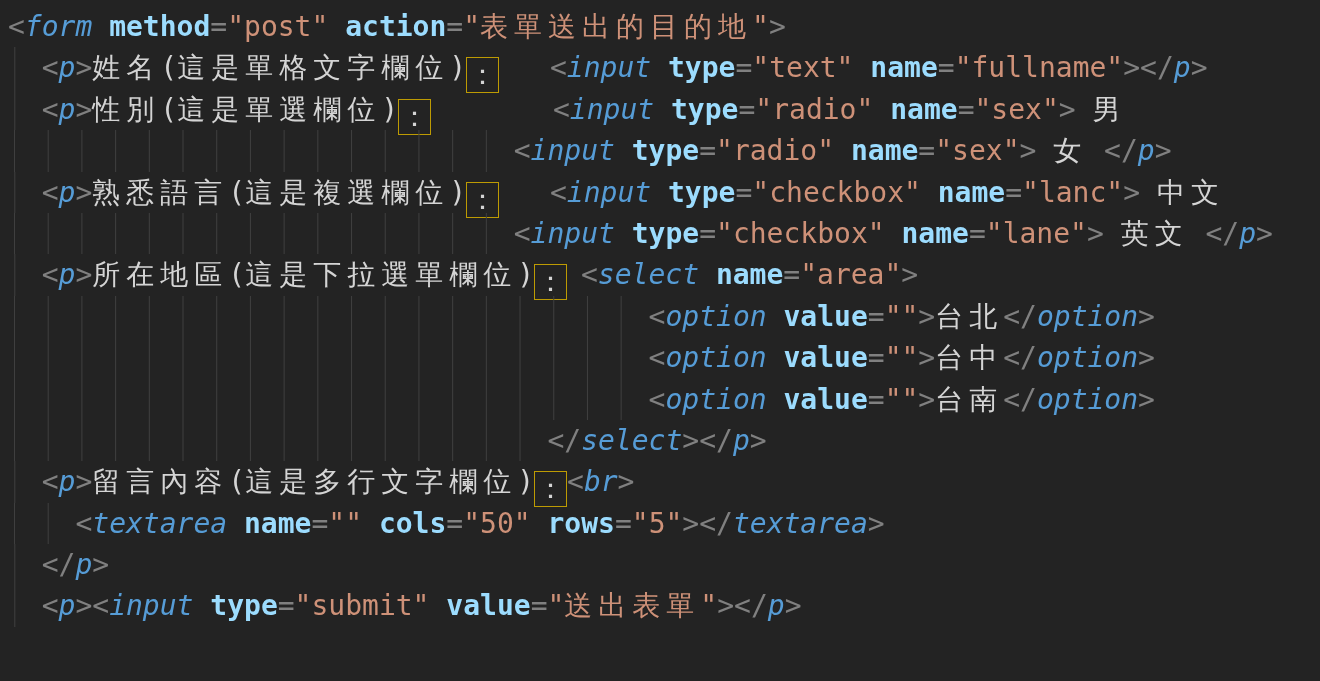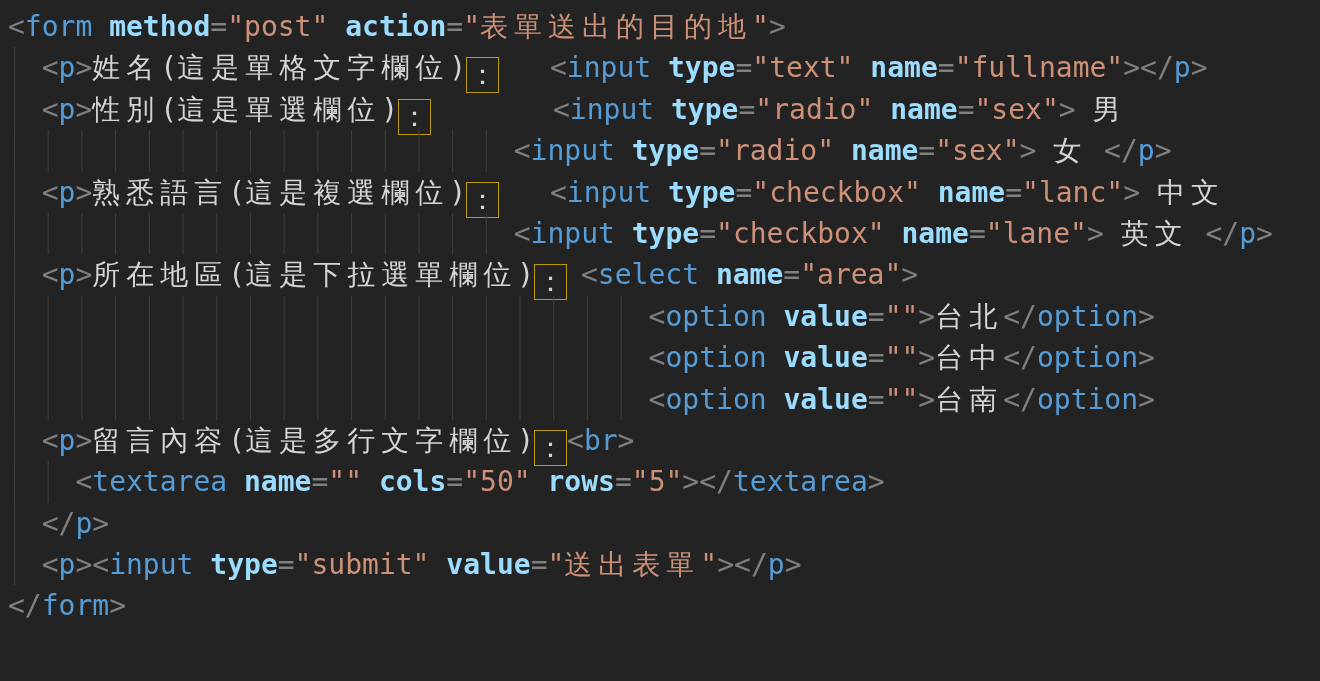--- a/index.html
+++ b/index.html
@@ -48,21 +48,21 @@
     padding-left: 8px;
     white-space: pre;
   }
   .part2 {
     position: absolute;
     top: 0;
     padding-left: 0;
     white-space: pre;
   }
   .tk-p  { color: var(--punctuation); }
-  .tk-t  { color: var(--tag); }
+  .tk-t  { color: var(--tag); font-style: italic; }
   .tk-a  { color: var(--attribute); font-weight: bold; }
   .tk-s  { color: var(--string); }
   .tk-x  { color: var(--text); }
   .tk-c  { color: var(--text); letter-spacing: 6px; }
   .tk-sc { color: var(--string); letter-spacing: 6px; text-align: right; }
   .unicode-box {
     display: inline-block;
     width: 33px; height: 36px;
     line-height: 33px;
     text-align: center;
@@ -78,18 +78,18 @@
     <div class="row"><div class="guides" style="width: 0ch;"></div><span class="code"><span class="tk-p">&lt;</span><span class="tk-t">form</span><span class="tk-x"> </span><span class="tk-a">method</span><span class="tk-p">=</span><span class="tk-s">"post"</span><span class="tk-x"> </span><span class="tk-a">action</span><span class="tk-p">=</span><span class="tk-s">"</span><span class="tk-sc">表單送出的目的地</span><span class="tk-s">"</span><span class="tk-p">&gt;</span></span></div>
     <div class="row"><div class="guides" style="width: 2ch;"></div><span class="code">  <span class="tk-p">&lt;</span><span class="tk-t">p</span><span class="tk-p">&gt;</span><span class="tk-c">姓名</span><span class="tk-x">(</span><span class="tk-c">這是單格文字欄位</span><span class="tk-x">)</span><span class="unicode-box">：</span></span><span class="code part2" style="left: 550px;"><span class="tk-p">&lt;</span><span class="tk-t">input</span><span class="tk-x"> </span><span class="tk-a">type</span><span class="tk-p">=</span><span class="tk-s">"text"</span><span class="tk-x"> </span><span class="tk-a">name</span><span class="tk-p">=</span><span class="tk-s">"fullname"</span><span class="tk-p">&gt;&lt;/</span><span class="tk-t">p</span><span class="tk-p">&gt;</span></span></div>
     <div class="row"><div class="guides" style="width: 2ch;"></div><span class="code">  <span class="tk-p">&lt;</span><span class="tk-t">p</span><span class="tk-p">&gt;</span><span class="tk-c">性別</span><span class="tk-x">(</span><span class="tk-c">這是單選欄位</span><span class="tk-x">)</span><span class="unicode-box">：</span></span><span class="code part2" style="left: 553px;"><span class="tk-p">&lt;</span><span class="tk-t">input</span><span class="tk-x"> </span><span class="tk-a">type</span><span class="tk-p">=</span><span class="tk-s">"radio"</span><span class="tk-x"> </span><span class="tk-a">name</span><span class="tk-p">=</span><span class="tk-s">"sex"</span><span class="tk-p">&gt;</span><span class="tk-x"> </span><span class="tk-c">男</span></span></div>
     <div class="row"><div class="guides" style="width: 30ch;"></div><span class="code">                              <span class="tk-p">&lt;</span><span class="tk-t">input</span><span class="tk-x"> </span><span class="tk-a">type</span><span class="tk-p">=</span><span class="tk-s">"radio"</span><span class="tk-x"> </span><span class="tk-a">name</span><span class="tk-p">=</span><span class="tk-s">"sex"</span><span class="tk-p">&gt;</span><span class="tk-x"> </span><span class="tk-c">女</span><span class="tk-x"> </span><span class="tk-p">&lt;/</span><span class="tk-t">p</span><span class="tk-p">&gt;</span></span></div>
     <div class="row"><div class="guides" style="width: 2ch;"></div><span class="code">  <span class="tk-p">&lt;</span><span class="tk-t">p</span><span class="tk-p">&gt;</span><span class="tk-c">熟悉語言</span><span class="tk-x">(</span><span class="tk-c">這是複選欄位</span><span class="tk-x">)</span><span class="unicode-box">：</span></span><span class="code part2" style="left: 550px;"><span class="tk-p">&lt;</span><span class="tk-t">input</span><span class="tk-x"> </span><span class="tk-a">type</span><span class="tk-p">=</span><span class="tk-s">"checkbox"</span><span class="tk-x"> </span><span class="tk-a">name</span><span class="tk-p">=</span><span class="tk-s">"lanc"</span><span class="tk-p">&gt;</span><span class="tk-x"> </span><span class="tk-c">中文</span></span></div>
     <div class="row"><div class="guides" style="width: 30ch;"></div><span class="code">                              <span class="tk-p">&lt;</span><span class="tk-t">input</span><span class="tk-x"> </span><span class="tk-a">type</span><span class="tk-p">=</span><span class="tk-s">"checkbox"</span><span class="tk-x"> </span><span class="tk-a">name</span><span class="tk-p">=</span><span class="tk-s">"lane"</span><span class="tk-p">&gt;</span><span class="tk-x"> </span><span class="tk-c">英文</span><span class="tk-x"> </span><span class="tk-p">&lt;/</span><span class="tk-t">p</span><span class="tk-p">&gt;</span></span></div>
     <div class="row"><div class="guides" style="width: 2ch;"></div><span class="code">  <span class="tk-p">&lt;</span><span class="tk-t">p</span><span class="tk-p">&gt;</span><span class="tk-c">所在地區</span><span class="tk-x">(</span><span class="tk-c">這是下拉選單欄位</span><span class="tk-x">)</span><span class="unicode-box">：</span></span><span class="code part2" style="left: 581px;"><span class="tk-p">&lt;</span><span class="tk-t">select</span><span class="tk-x"> </span><span class="tk-a">name</span><span class="tk-p">=</span><span class="tk-s">"area"</span><span class="tk-p">&gt;</span></span></div>
     <div class="row"><div class="guides" style="width: 38ch;"></div><span class="code">                                      <span class="tk-p">&lt;</span><span class="tk-t">option</span><span class="tk-x"> </span><span class="tk-a">value</span><span class="tk-p">=</span><span class="tk-s">""</span><span class="tk-p">&gt;</span><span class="tk-c">台北</span><span class="tk-p">&lt;/</span><span class="tk-t">option</span><span class="tk-p">&gt;</span></span></div>
     <div class="row"><div class="guides" style="width: 38ch;"></div><span class="code">                                      <span class="tk-p">&lt;</span><span class="tk-t">option</span><span class="tk-x"> </span><span class="tk-a">value</span><span class="tk-p">=</span><span class="tk-s">""</span><span class="tk-p">&gt;</span><span class="tk-c">台中</span><span class="tk-p">&lt;/</span><span class="tk-t">option</span><span class="tk-p">&gt;</span></span></div>
     <div class="row"><div class="guides" style="width: 38ch;"></div><span class="code">                                      <span class="tk-p">&lt;</span><span class="tk-t">option</span><span class="tk-x"> </span><span class="tk-a">value</span><span class="tk-p">=</span><span class="tk-s">""</span><span class="tk-p">&gt;</span><span class="tk-c">台南</span><span class="tk-p">&lt;/</span><span class="tk-t">option</span><span class="tk-p">&gt;</span></span></div>
+    <div class="row"><div class="guides" style="width: 32ch;"></div><span class="code">                                <span class="tk-p">&lt;/</span><span class="tk-t">select</span><span class="tk-p">&gt;&lt;/</span><span class="tk-t">p</span><span class="tk-p">&gt;</span></span></div>
     <div class="row"><div class="guides" style="width: 2ch;"></div><span class="code">  <span class="tk-p">&lt;</span><span class="tk-t">p</span><span class="tk-p">&gt;</span><span class="tk-c">留言內容</span><span class="tk-x">(</span><span class="tk-c">這是多行文字欄位</span><span class="tk-x">)</span><span class="unicode-box">：</span><span class="tk-p">&lt;</span><span class="tk-t">br</span><span class="tk-p">&gt;</span></span></div>
     <div class="row"><div class="guides" style="width: 4ch;"></div><span class="code">    <span class="tk-p">&lt;</span><span class="tk-t">textarea</span><span class="tk-x"> </span><span class="tk-a">name</span><span class="tk-p">=</span><span class="tk-s">""</span><span class="tk-x"> </span><span class="tk-a">cols</span><span class="tk-p">=</span><span class="tk-s">"50"</span><span class="tk-x"> </span><span class="tk-a">rows</span><span class="tk-p">=</span><span class="tk-s">"5"</span><span class="tk-p">&gt;&lt;/</span><span class="tk-t">textarea</span><span class="tk-p">&gt;</span></span></div>
     <div class="row"><div class="guides" style="width: 2ch;"></div><span class="code">  <span class="tk-p">&lt;/</span><span class="tk-t">p</span><span class="tk-p">&gt;</span></span></div>
     <div class="row"><div class="guides" style="width: 2ch;"></div><span class="code">  <span class="tk-p">&lt;</span><span class="tk-t">p</span><span class="tk-p">&gt;&lt;</span><span class="tk-t">input</span><span class="tk-x"> </span><span class="tk-a">type</span><span class="tk-p">=</span><span class="tk-s">"submit"</span><span class="tk-x"> </span><span class="tk-a">value</span><span class="tk-p">=</span><span class="tk-s">"</span><span class="tk-sc">送出表單</span><span class="tk-s">"</span><span class="tk-p">&gt;&lt;/</span><span class="tk-t">p</span><span class="tk-p">&gt;</span></span></div>
-    <div class="row"><div class="guides" style="width: 0ch;"></div><span class="code"><span class="tk-p">&lt;/</span><span class="tk-t">form</span><span class="tk-p">&gt;</span></span></div>
   </div>
 
 </body></html>

